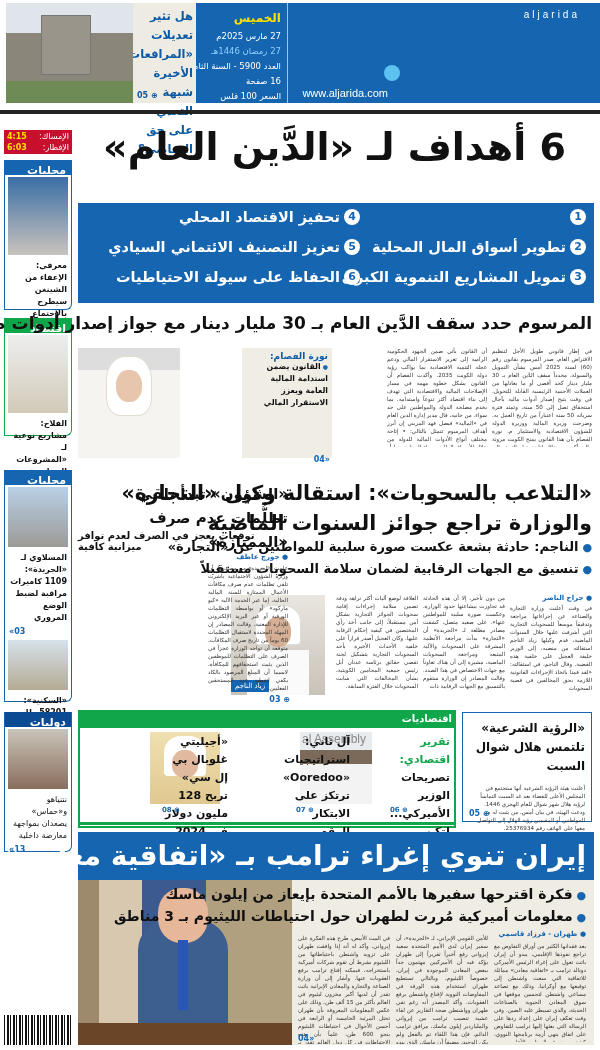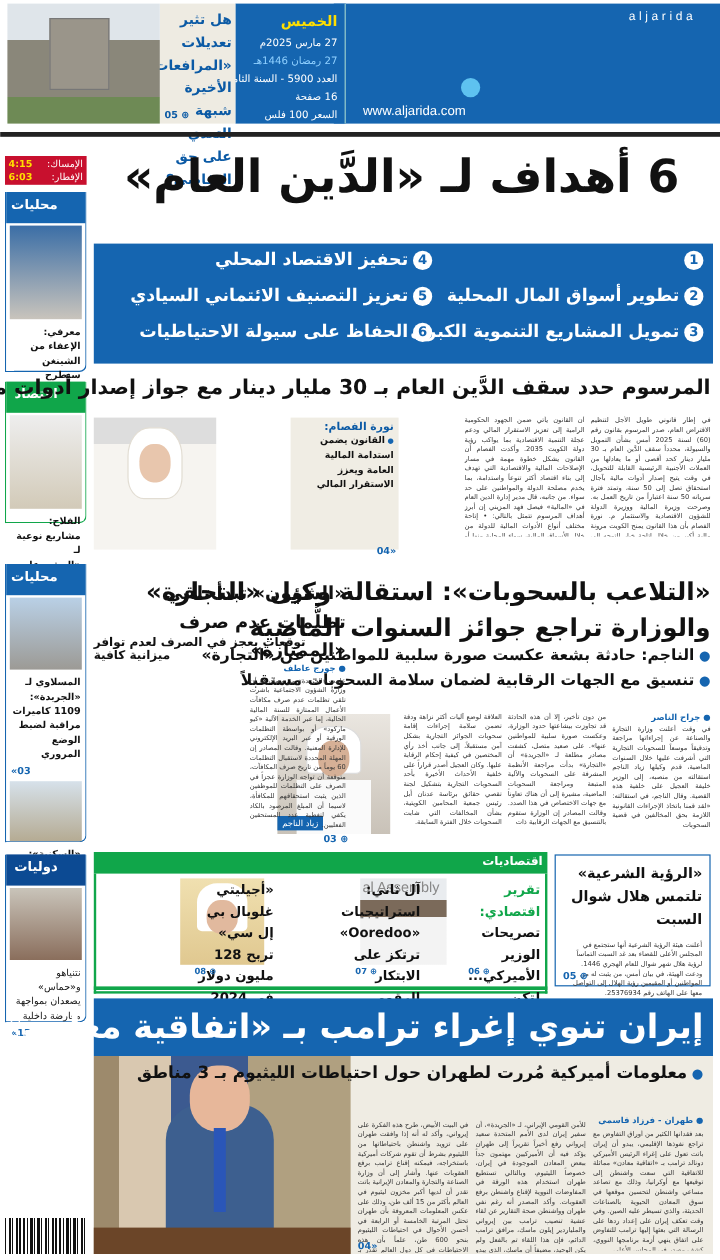--- a/index.html
+++ b/index.html
@@ -22,21 +22,21 @@
 #teaser-text{font-size:11.5px;font-weight:bold;color:#0b5aa5;line-height:19px;text-align:right}
 #teaser-page{left:4px;bottom:3px;font-size:8px;color:#0b5aa5;font-weight:bold}
 #teaser-photo{left:6px;top:3px;width:127px;height:100px;background:linear-gradient(180deg,#dfe5ea 0 30%,#8a877a 30% 78%,#6e8a55 78%)}
 #rule-top{left:0;top:110px;width:600px;height:4px;background:#222}
 
 #sidebar{left:4px;top:120px;width:68px;height:925px}
 #prayer-box{right:0;top:10px;width:68px;height:24px;background:#c8102e;color:#fff;font-size:8px;padding:1px 3px;line-height:11px}
 .pr-row{display:flex;justify-content:space-between}
 .pr-time{color:#ffdf00;font-weight:bold}
 .side-card{position:absolute;right:0;width:68px;border:1px solid #1565b0;border-top:none;border-radius:0 0 6px 0;background:#fff}
-.side-tab{height:26px;color:#fff;font-size:11px;font-weight:bold;text-align:right;padding:3px 23px;line-height:16px}
+.side-tab{height:15px;color:#fff;font-size:11px;font-weight:bold;text-align:right;padding:3px 5px;line-height:16px}
 .side-photo{height:78px;margin:2px 3px}
 .side-caption{font-size:8px;line-height:12px;padding:3px 4px;text-align:right;font-weight:bold}
 .side-page{font-size:8px;font-weight:bold;color:#1565b0;text-align:left;padding:0 4px 2px;direction:ltr}
 #barcode{right:0;bottom:0;width:68px;height:30px;background:repeating-linear-gradient(90deg,#111 0 1px,#fff 1px 3px,#111 3px 5px,#fff 5px 6px)}
 
 #headline{right:8px;top:118px;width:515px;text-align:center;font-size:38px;font-weight:bold;line-height:58px;white-space:nowrap}
 #goals-box{right:6px;top:203px;width:516px;height:100px;background:#1565b0;padding:4px 8px}
 .goal{position:absolute;color:#fff;font-size:14.5px;font-weight:bold;white-space:nowrap;display:flex;align-items:center;gap:4px}
 .goal-num{display:inline-block;width:16px;height:16px;border-radius:50%;background:#fff;color:#1565b0;font-size:11px;text-align:center;line-height:16px}
 #sub-headline{right:8px;top:309px;width:515px;text-align:right;font-size:17px;font-weight:bold;line-height:28px;white-space:nowrap}
@@ -263,19 +263,20 @@
 
 <div id="iran-head" class="abs">إيران تنوي إغراء ترامب بـ «اتفاقية معادن»</div>
 <div id="iran-area" class="abs"></div>
 <div id="iran-photo" class="abs">
   <div class="photo-fig" style="left:60px;top:40px;width:90px;height:125px;background:#3d5f8f;border-radius:30px 30px 0 0"></div>
   <div class="photo-fig" style="left:80px;top:8px;width:50px;height:55px;border-radius:45%;background:#e7b79a"></div>
   <div class="photo-fig" style="left:100px;top:60px;width:10px;height:70px;background:#2a56b8"></div>
   <div class="photo-fig" style="left:0;bottom:0;width:214px;height:22px;background:#6b4528"></div>
 </div>
 <div id="iran-bullets" class="abs">
+  <div class="bullet-line" style="font-size:14px">فكرة اقترحها سفيرها بالأمم المتحدة بإيعاز من إيلون ماسك</div>
   <div class="bullet-line" style="font-size:14px">معلومات أميركية مُررت لطهران حول احتياطات الليثيوم بـ 3 مناطق</div>
 </div>
 <div id="iran-byline" class="abs">● <span>طهران - فرزاد قاسمي</span></div>
 <div id="iran-col1" class="abs col-text" style="overflow:hidden">بعد فقدانها الكثير من أوراق التفاوض مع تراجع نفوذها الإقليمي، يبدو أن إيران باتت تعول على إغراء الرئيس الأميركي دونالد ترامب بـ «اتفاقية معادن» مماثلة للاتفاقية التي سعت واشنطن إلى توقيعها مع أوكرانيا، وذلك مع تصاعد مساعي واشنطن لتحسين موقعها في سوق المعادن الحيوية بالصناعات الحديثة، والذي تسيطر عليه الصين. وفي وقت تعكف إيران على إعداد ردها على الرسالة التي بعثها إليها ترامب للتفاوض على اتفاق ينهي أزمة برنامجها النووي، كشف مصدر في المجلس الأعلى</div>
 <div id="iran-col2" class="abs col-text" style="overflow:hidden">للأمن القومي الإيراني، لـ «الجريدة»، أن سفير إيران لدى الأمم المتحدة سعيد إيرواني رفع أخيراً تقريراً إلى طهران يؤكد فيه أن الأميركيين مهتمون جداً ببعض المعادن الموجودة في إيران، خصوصاً الليثيوم، وبالتالي تستطيع طهران استخدام هذه الورقة في المفاوضات النووية لإقناع واشنطن برفع العقوبات. وأكد المصدر أنه رغم نفي طهران وواشنطن صحة التقارير عن لقاء عشية تنصيب ترامب بين إيرواني والملياردير إيلون ماسك، مرافق ترامب الدائم، فإن هذا اللقاء تم بالفعل ولم يكن الوحيد، مضيفاً أن ماسك، الذي يبدو يوماً بعد يوم أن لديه نفوذاً متصاعداً</div>
 <div id="iran-col3" class="abs col-text" style="overflow:hidden">في البيت الأبيض، طرح هذه الفكرة على إيرواني، وأكد له أنه إذا وافقت طهران على تزويد واشنطن باحتياطاتها من الليثيوم بشرط أن تقوم شركات أميركية باستخراجه، فيمكنه إقناع ترامب برفع العقوبات عنها. وأشار إلى أن وزارة الصناعة والتجارة والمعادن الإيرانية باتت تقدر أن لديها أكبر مخزون ليثيوم في العالم بأكثر من 15 ألف طن، وذلك على عكس المعلومات المعروفة بأن طهران تحتل المرتبة الخامسة أو الرابعة في أحسن الأحوال في احتياطات الليثيوم بنحو 600 طن، علماً بأن هذه الاحتياطات في كل دول العالم تقدر بـ 26 ألف طن فقط.</div>
 <div id="iran-page" class="abs">«<span>04</span></div>
 
 </body></html>

